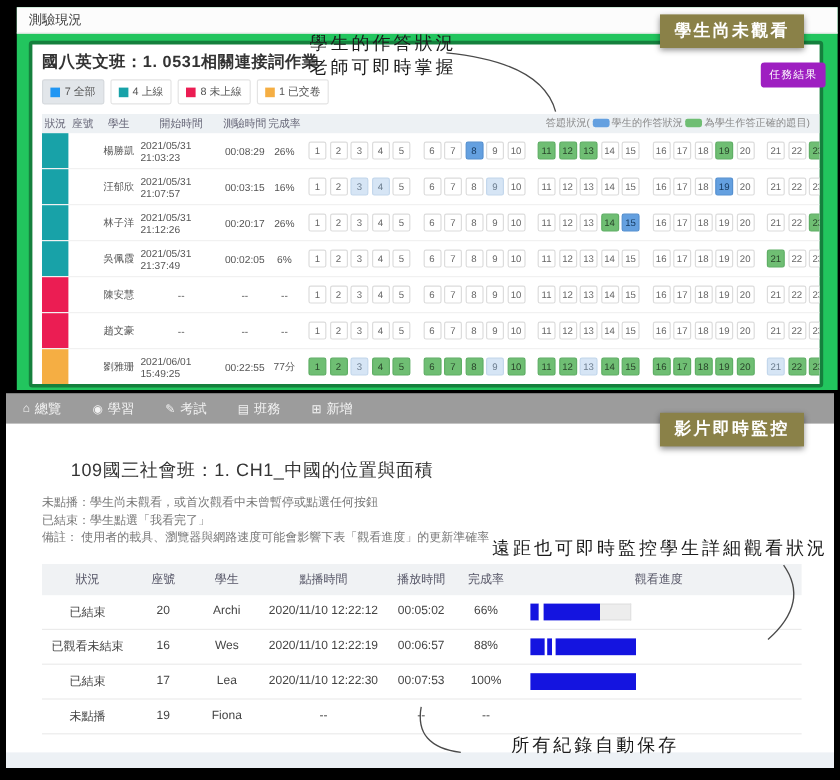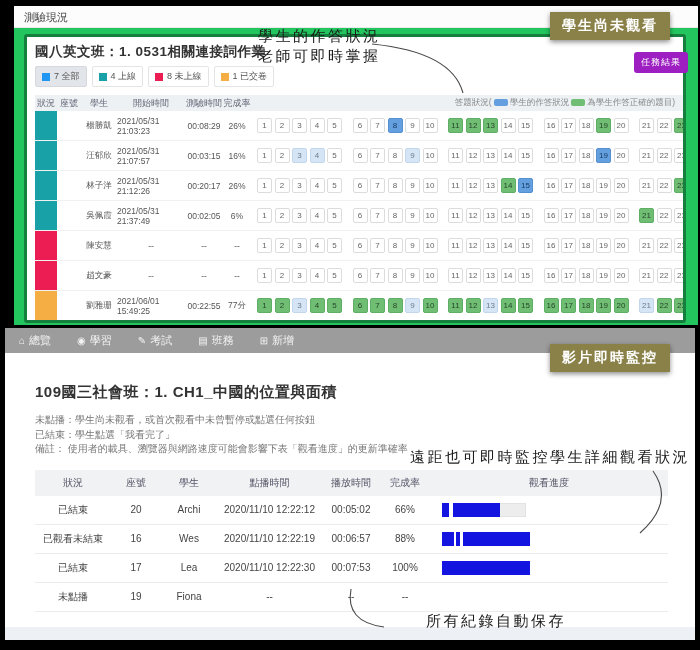--- a/index.html
+++ b/index.html
@@ -59,21 +59,21 @@
   .purple-btn { position:absolute; top:52px; right:12px; background:#9e1fc1; color:#fff; font-size:9px;
                 padding:4px 7px; border-radius:3px; border:none; z-index:8; cursor:pointer; letter-spacing:1px; }
 
   
   .bottom-panel { position:absolute; left:5px; top:328px; width:690px; height:312px; background:#fff; }
   .nav { height:25px; background:#9c9c9c; display:flex; align-items:center; padding-left:14px; }
   .nav-item { color:#f3f3f3; font-size:11px; display:flex; align-items:center; margin-right:26px; cursor:pointer; }
   .nav-item .nicon { font-size:10px; margin-right:4px; }
 
   .bp-content { padding:0 30px; }
-  .bp-title { margin-top:30px; font-size:15px; font-weight:bold; color:#333; letter-spacing:0.5px; }
+  .bp-title { margin-top:30px; font-size:15px; font-weight:normal; color:#333; letter-spacing:0.5px;margin-left:24px; }
   .notes { margin-top:11px; font-size:10px; color:#777; line-height:14.5px; }
   .notes .indent { padding-left:34px; }
 
   .btable { margin-top:13px; width:633px; }
   .bhead { display:flex; align-items:center; height:26px; background:#f0f2f4; font-size:10px; color:#556; }
   .brow  { display:flex; align-items:center; height:29px; border-bottom:1px solid #ebebeb; font-size:10px; color:#444; }
   .bcell { flex:none; text-align:center; }
   .barwrap { display:flex; align-items:center; height:14px; margin-left:12px; }
   .barseg { height:14px; flex:none; }
   .barseg.on    { background:#1414e0; }

